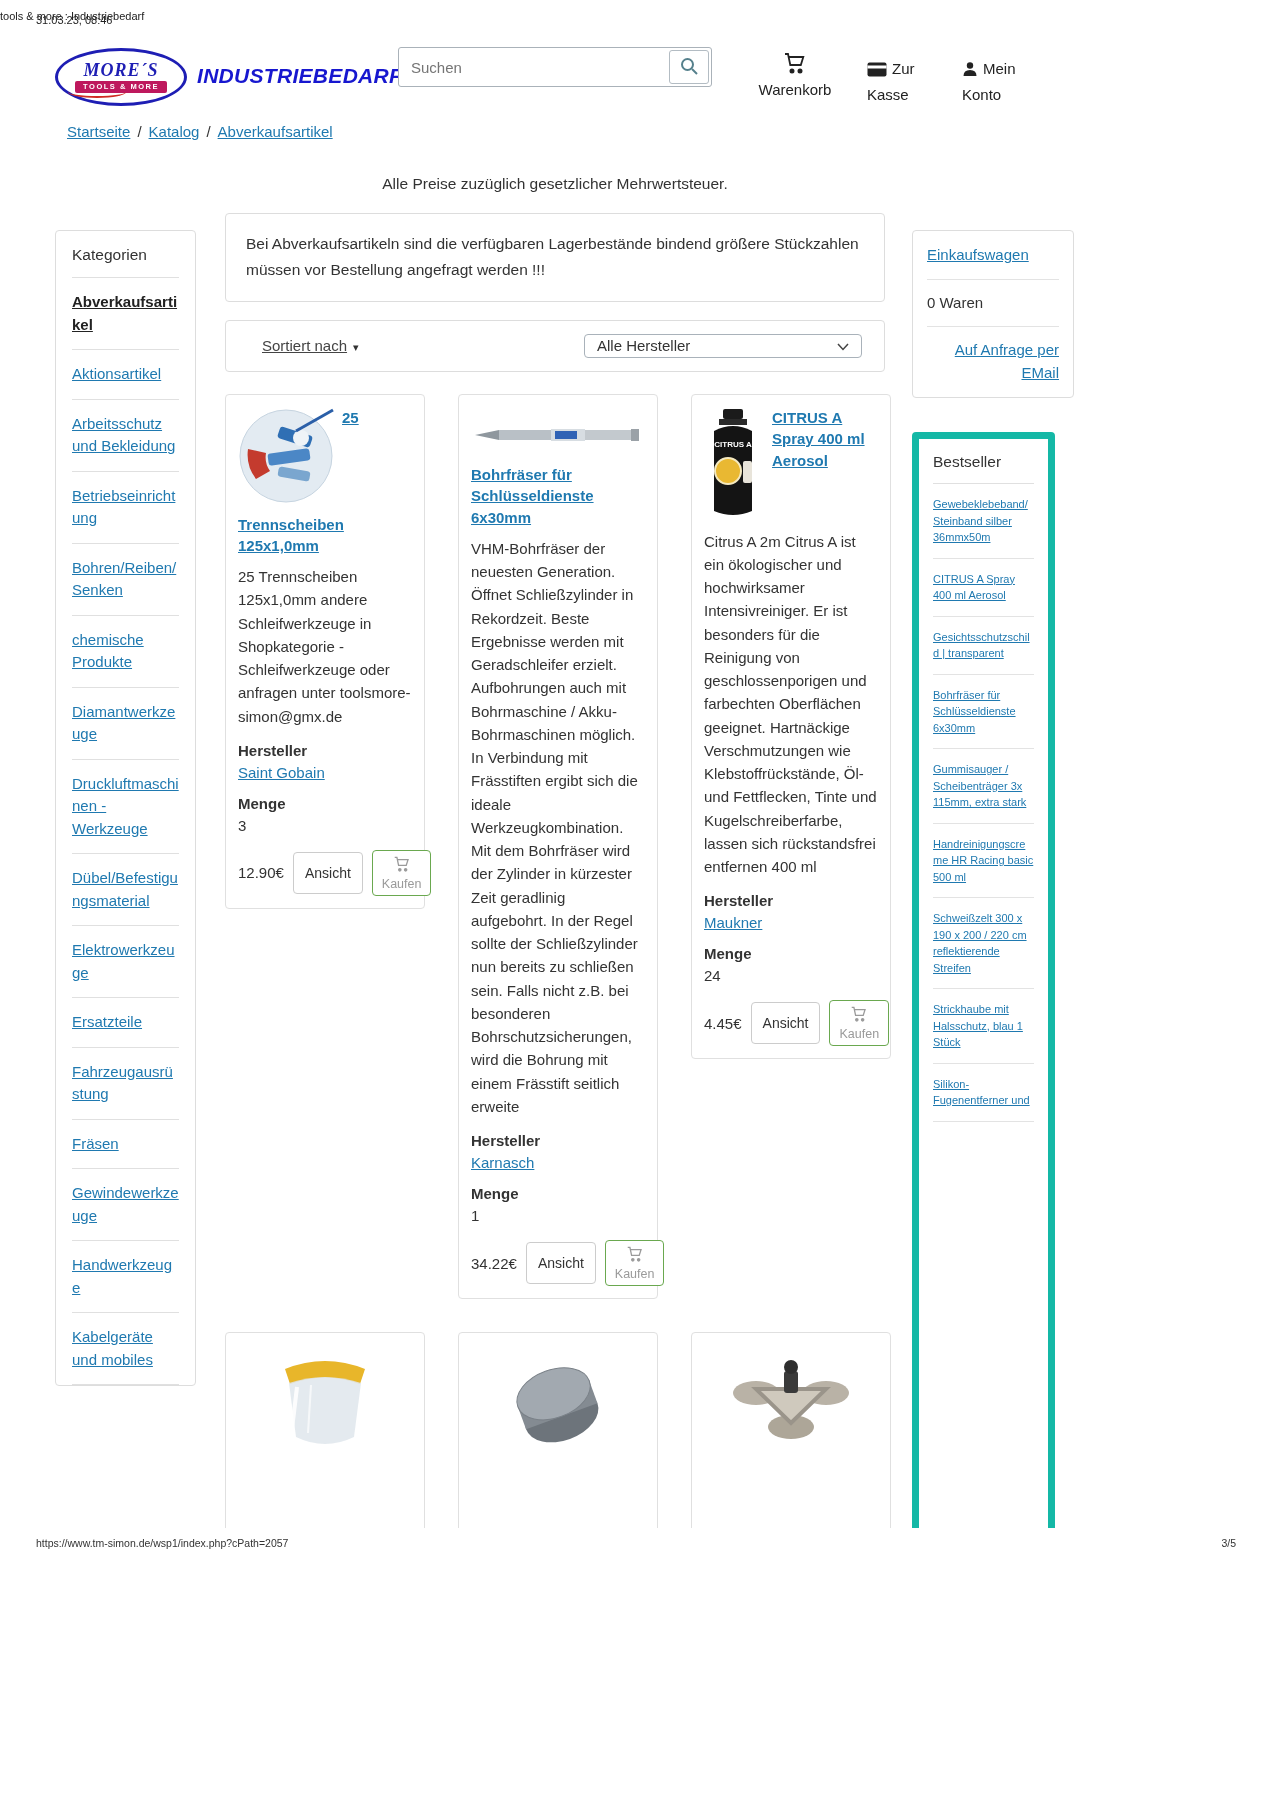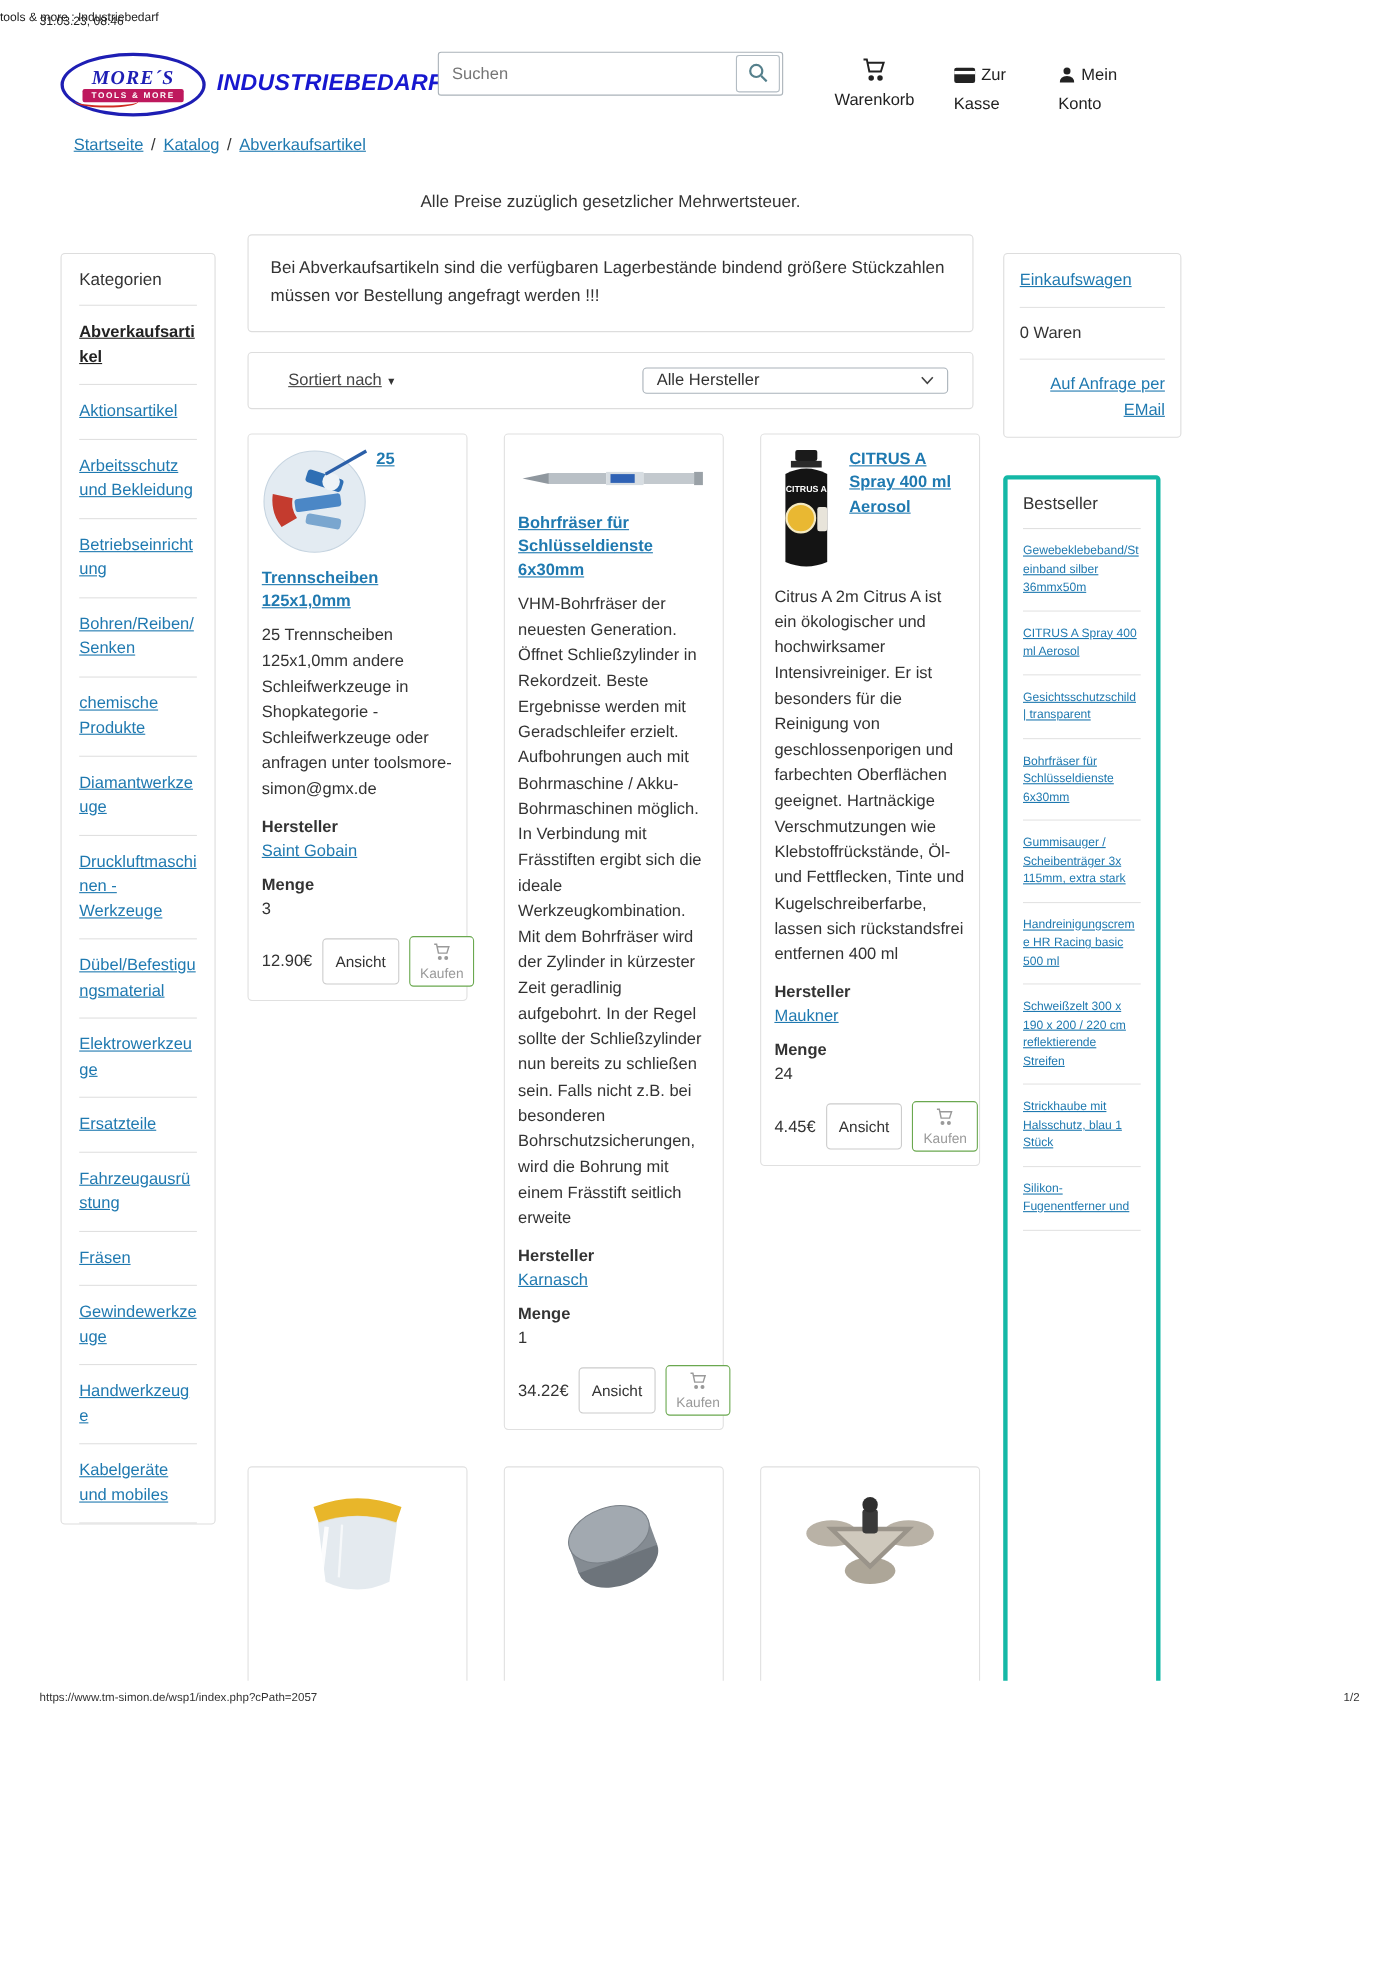--- a/index.html
+++ b/index.html
@@ -87,21 +87,21 @@
               color: #333; cursor: pointer; font-family: "Liberation Sans", sans-serif; }
   .btn-buy { border: 1px solid #6aa84f; border-radius: 4px; background: #fff; padding: 5px 9px 4px;
              display: flex; flex-direction: column; align-items: center; gap: 2px; color: #9a9a9a; font-size: 12.5px;
              cursor: pointer; font-family: "Liberation Sans", sans-serif; }
 
   
   .cart-box { position: absolute; left: 912px; top: 230px; width: 162px; border: 1px solid #ddd; border-radius: 4px;
               padding: 13px 14px; font-size: 15px; line-height: 1.5; word-break: break-word; overflow-wrap: anywhere; background: #fff; }
   .cart-count { margin-top: 12px; padding-top: 12px; border-top: 1px solid #e3e3e3; color: #333; }
   .cart-request { display: block; margin-top: 12px; padding-top: 12px; border-top: 1px solid #e3e3e3; text-align: right; }
-  .bestseller-box { position: absolute; left: 912px; top: 432px; width: 143px; height: 1200px; border: 4px solid #14b8a6;
+  .bestseller-box { position: absolute; left: 912px; top: 432px; width: 143px; height: 1200px; border: 7px solid #14b8a6;
               border-radius: 4px; padding: 0 14px; background: #fff; }
   .bestseller-title { padding: 14px 0 12px; font-size: 15.5px; color: #333; border-bottom: 1px solid #e0e0e0; }
   .bs-item { padding: 12px 0; border-bottom: 1px solid #e3e3e3; font-size: 11px; line-height: 1.5;
               word-break: break-word; overflow-wrap: anywhere; }
 
   
   .footer-url { position: absolute; left: 36px; top: 1537px; font-size: 10.5px; color: #333; }
   .footer-page { position: absolute; right: 36px; top: 1537px; font-size: 10.5px; color: #333; }
 </style>
 </head>
@@ -366,13 +366,13 @@
     <div class="bs-item"><a>Gummisauger / Scheibenträger 3x 115mm, extra stark</a></div>
     <div class="bs-item"><a>Handreinigungscreme HR Racing basic 500 ml</a></div>
     <div class="bs-item"><a>Schweißzelt 300 x 190 x 200 / 220 cm reflektierende Streifen</a></div>
     <div class="bs-item"><a>Strickhaube mit Halsschutz, blau 1 Stück</a></div>
     <div class="bs-item"><a>Silikon-Fugenentferner und</a></div>
   </aside>
 
 </div>
 
 <div class="footer-url">https://www.tm-simon.de/wsp1/index.php?cPath=2057</div>
-<div class="footer-page">1/2</div>
+<div class="footer-page">3/5</div>
 
 </body></html>

